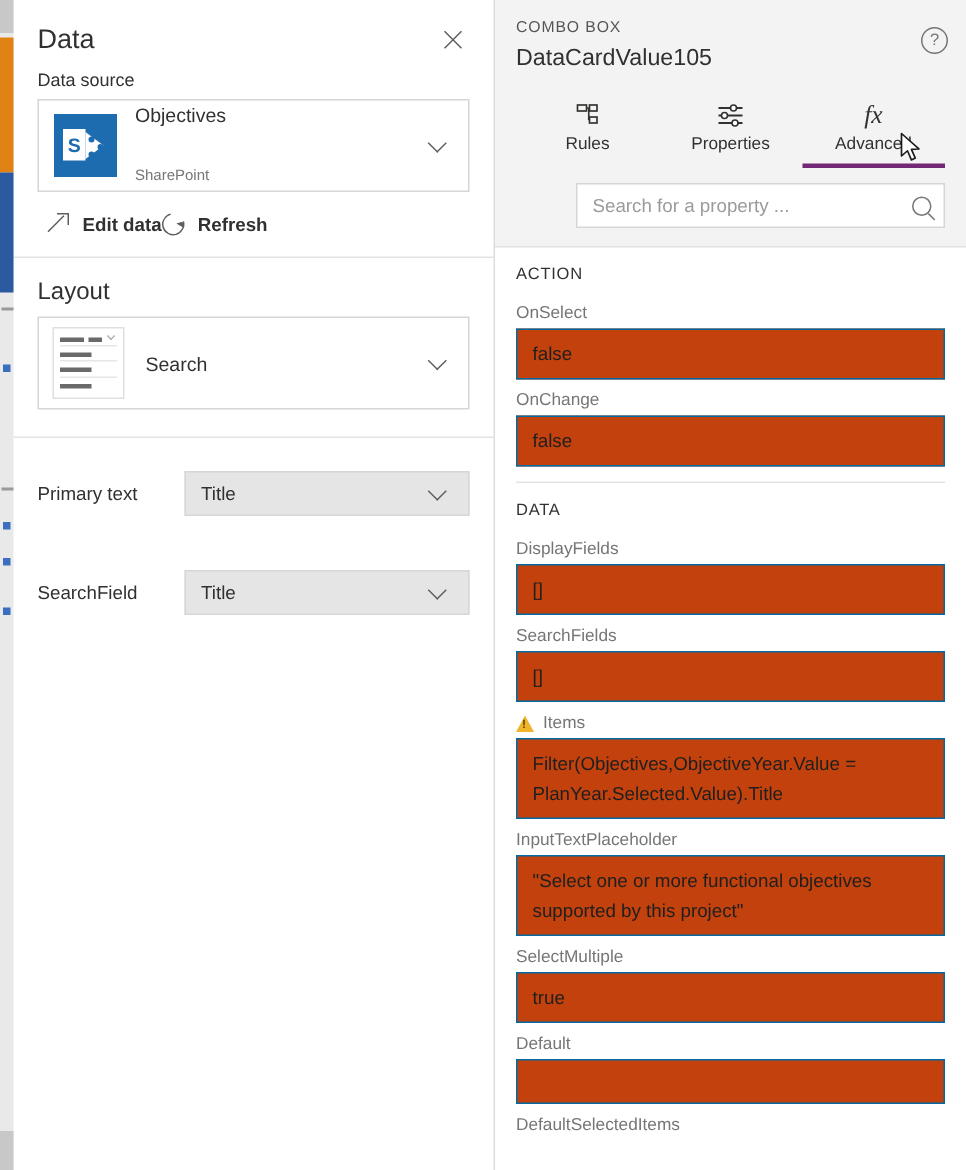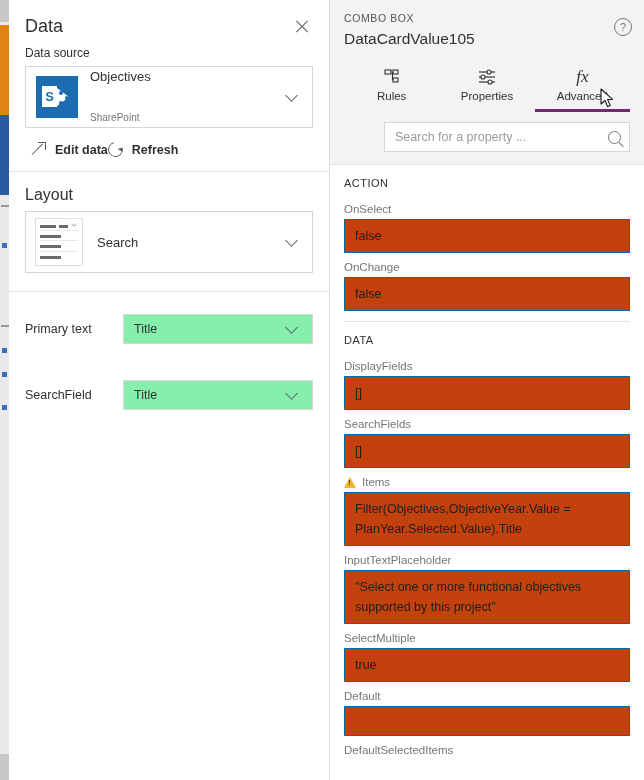--- a/index.html
+++ b/index.html
@@ -135,21 +135,21 @@
   .lt-cap i { display:block; width:4px; height:4px; border-right:1px solid #b3b3b3; border-bottom:1px solid #b3b3b3; transform: rotate(45deg); margin-top:-2px;}
   .layout-name { flex: 1 1 auto; padding-left: 14px; font-size: 13px; color: #323130; }
 
   .pane-divider { height: 1px; background: #e3e3e3; margin: 18px 0 0 0; }
 
   .field-row {
     display: flex; align-items: center; padding: 0 16px; margin-top: 22px;
   }
   .field-label { width: 98px; flex: 0 0 98px; font-size: 12.5px; color: #323130; }
   .field-select {
-    flex: 1 1 auto; height: 30px; border: 1px solid #d6d6d6; background: #86efac;
+    flex: 1 1 auto; height: 30px; border: 1px solid #d6d6d6; background: #e5e5e5;
     display: flex; align-items: center; cursor: pointer;
   }
   .field-select .val { flex: 1 1 auto; padding-left: 10px; font-size: 12.5px; color: #323130; }
 
   
   .prop-pane {
     position: absolute; left: 330px; top: 0;
     width: 314px; height: 780px;
     background: #ffffff;
     z-index: 1;

